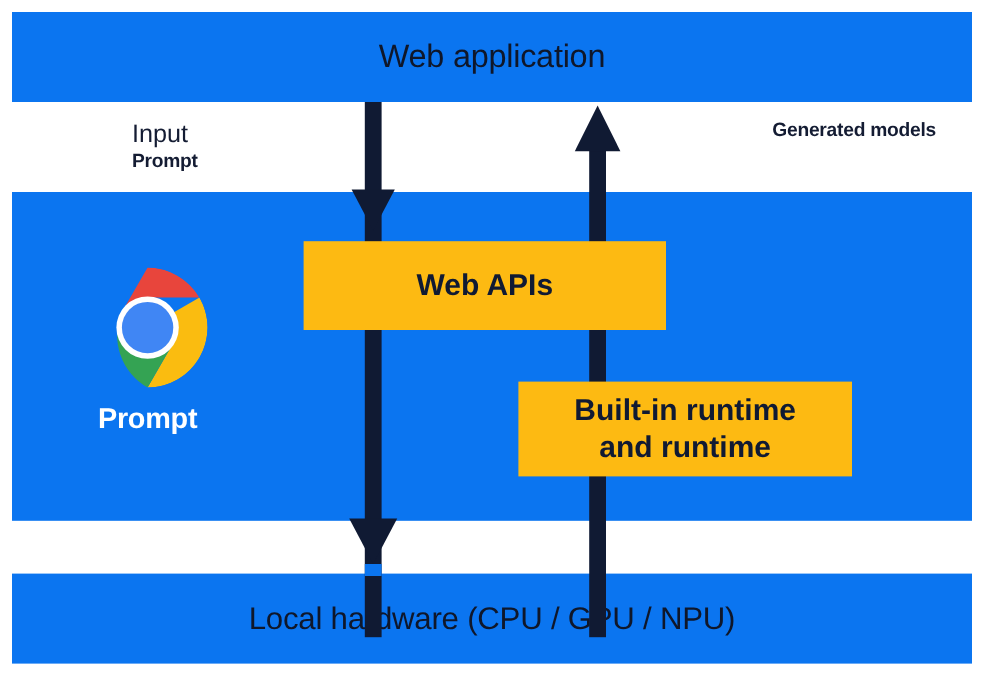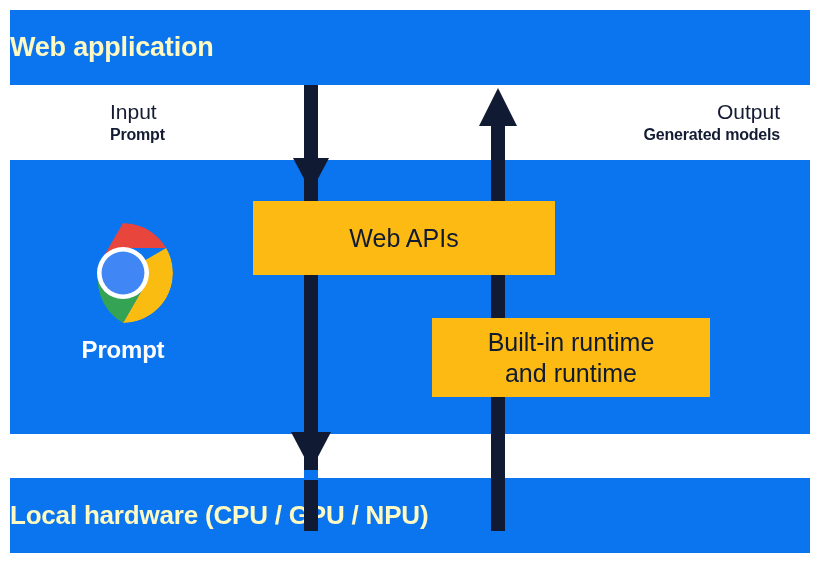--- a/index.html
+++ b/index.html
@@ -27,22 +27,23 @@
     background: #0b75f0;
   }
   #band-app   { top: 10px;  height: 75px; }
   #band-brow  { top: 160px; height: 274px; }
   #band-hw    { top: 478px; height: 75px; }
 
   .band-title {
     position: absolute;
     left: 0;
     width: 100%;
-    color: #fef9c3;
-    font-weight: bold;
+    text-align: center;
+    color: #0f172a;
+    font-weight: normal;
     letter-spacing: -0.2px;
     white-space: nowrap;
   }
   #band-app .band-title  { top: 22px; font-size: 27px; }
   #band-hw  .band-title  { top: 22px; font-size: 26px; }
 
   
   #arrows {
     position: absolute;
     left: 0; top: 0;
@@ -52,21 +53,21 @@
 
   
   .ybox {
     position: absolute;
     background: #fdba12;
     display: flex;
     align-items: center;
     justify-content: center;
     text-align: center;
     color: #101a33;
-    font-weight: normal;
+    font-weight: bold;
     line-height: 1.22;
   }
   #box-webapis {
     left: 253px; top: 201px;
     width: 302px; height: 74px;
     font-size: 25px;
   }
   #box-builtin {
     left: 432px; top: 318px;
     width: 278px; height: 79px;
@@ -156,21 +157,20 @@
       <span>and runtime</span>
     </span>
   </div>
 
   <div class="flowlabel" id="label-input">
     <span class="kind">Input</span>
     <span class="val">Prompt</span>
   </div>
 
   <div class="flowlabel" id="label-output">
-    <span class="kind">Output</span>
     <span class="val">Generated models</span>
   </div>
 
   <div id="browser-block">
     <svg id="chrome-icon" width="102" height="102" viewBox="0 0 100 100">
       <defs>
         <clipPath id="clipCircle">
           <circle cx="50" cy="50" r="49"></circle>
         </clipPath>
       </defs>

